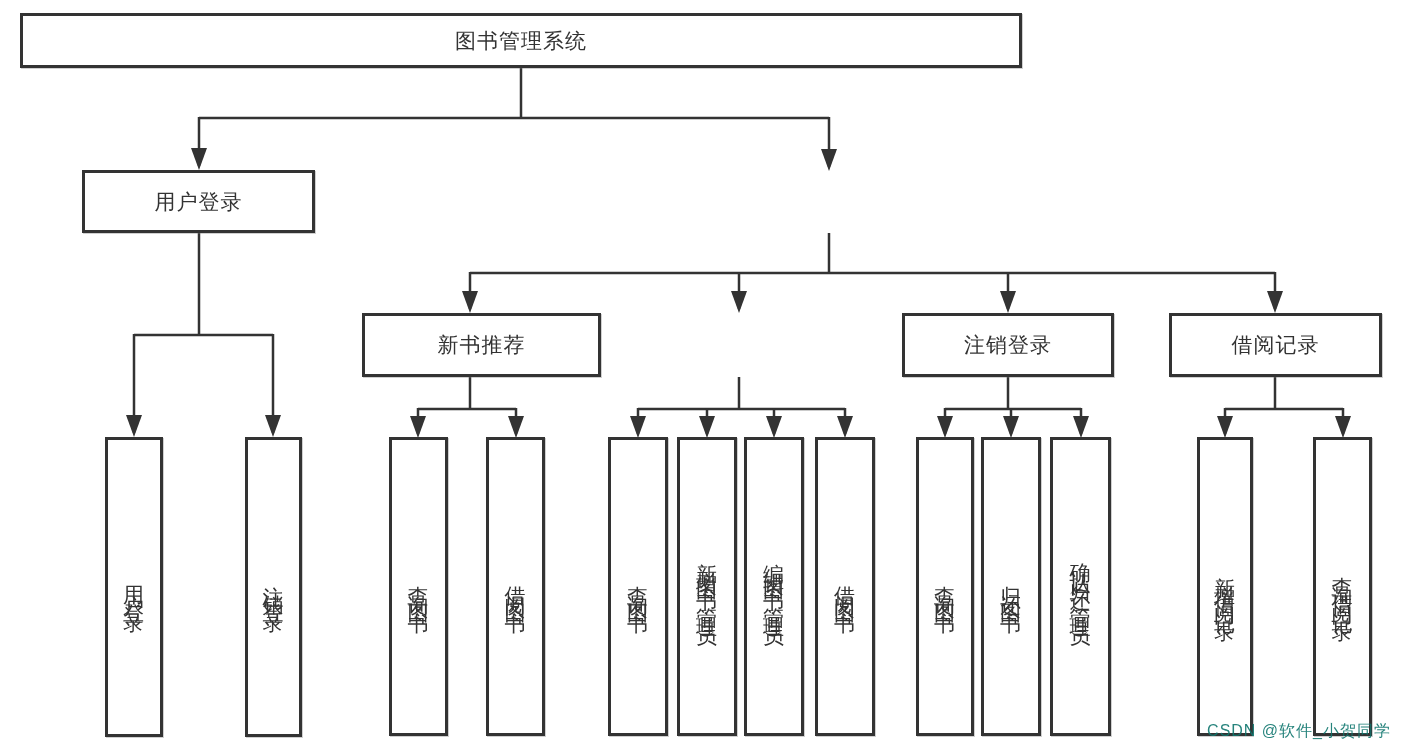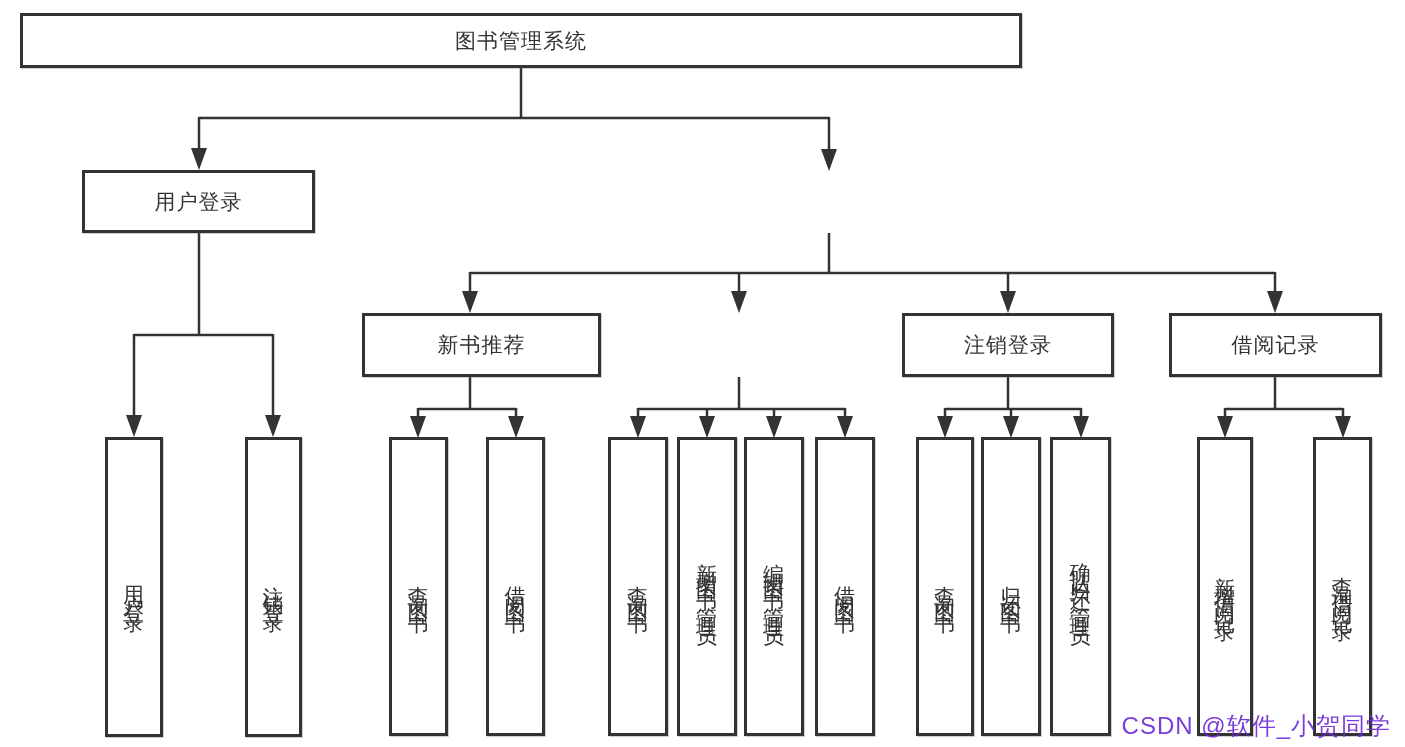--- a/index.html
+++ b/index.html
@@ -12,21 +12,21 @@
     position:absolute;box-sizing:border-box;background:#ffffff;border:3px solid #333333;
     display:flex;align-items:center;justify-content:center;
     box-shadow:1px 1px 0 rgba(120,120,120,0.35);
   }
   .hlabel{font-size:21px;letter-spacing:1px;color:#333333;white-space:nowrap;}
   .vlabel{
     writing-mode:vertical-rl;text-orientation:mixed;
     font-size:21px;letter-spacing:9px;color:#333333;line-height:1;white-space:nowrap;
   }
   .watermark{
-    position:absolute;right:14px;bottom:5px;font-size:24px;color:#6d28d9;
+    position:absolute;right:14px;bottom:5px;font-size:16px;color:#0f766e;
     letter-spacing:1px;opacity:0.9;white-space:nowrap;margin-left:16px;
   }
 </style>
 </head>
 <body>
 
 <div class="stage">
 
   <svg class="wires" viewBox="0 0 1405 747">
     <g stroke="#333333" stroke-width="2.5" fill="none">

